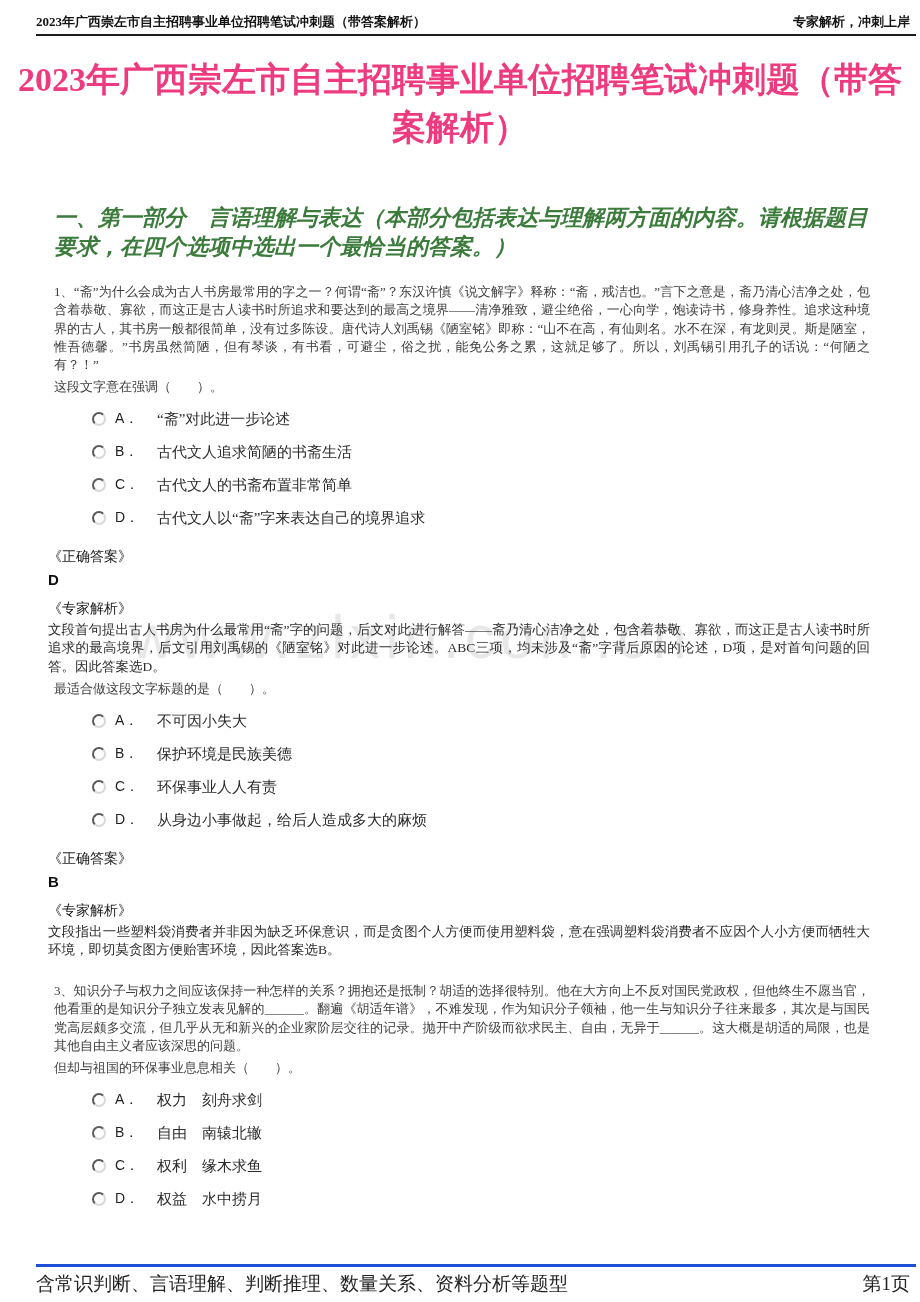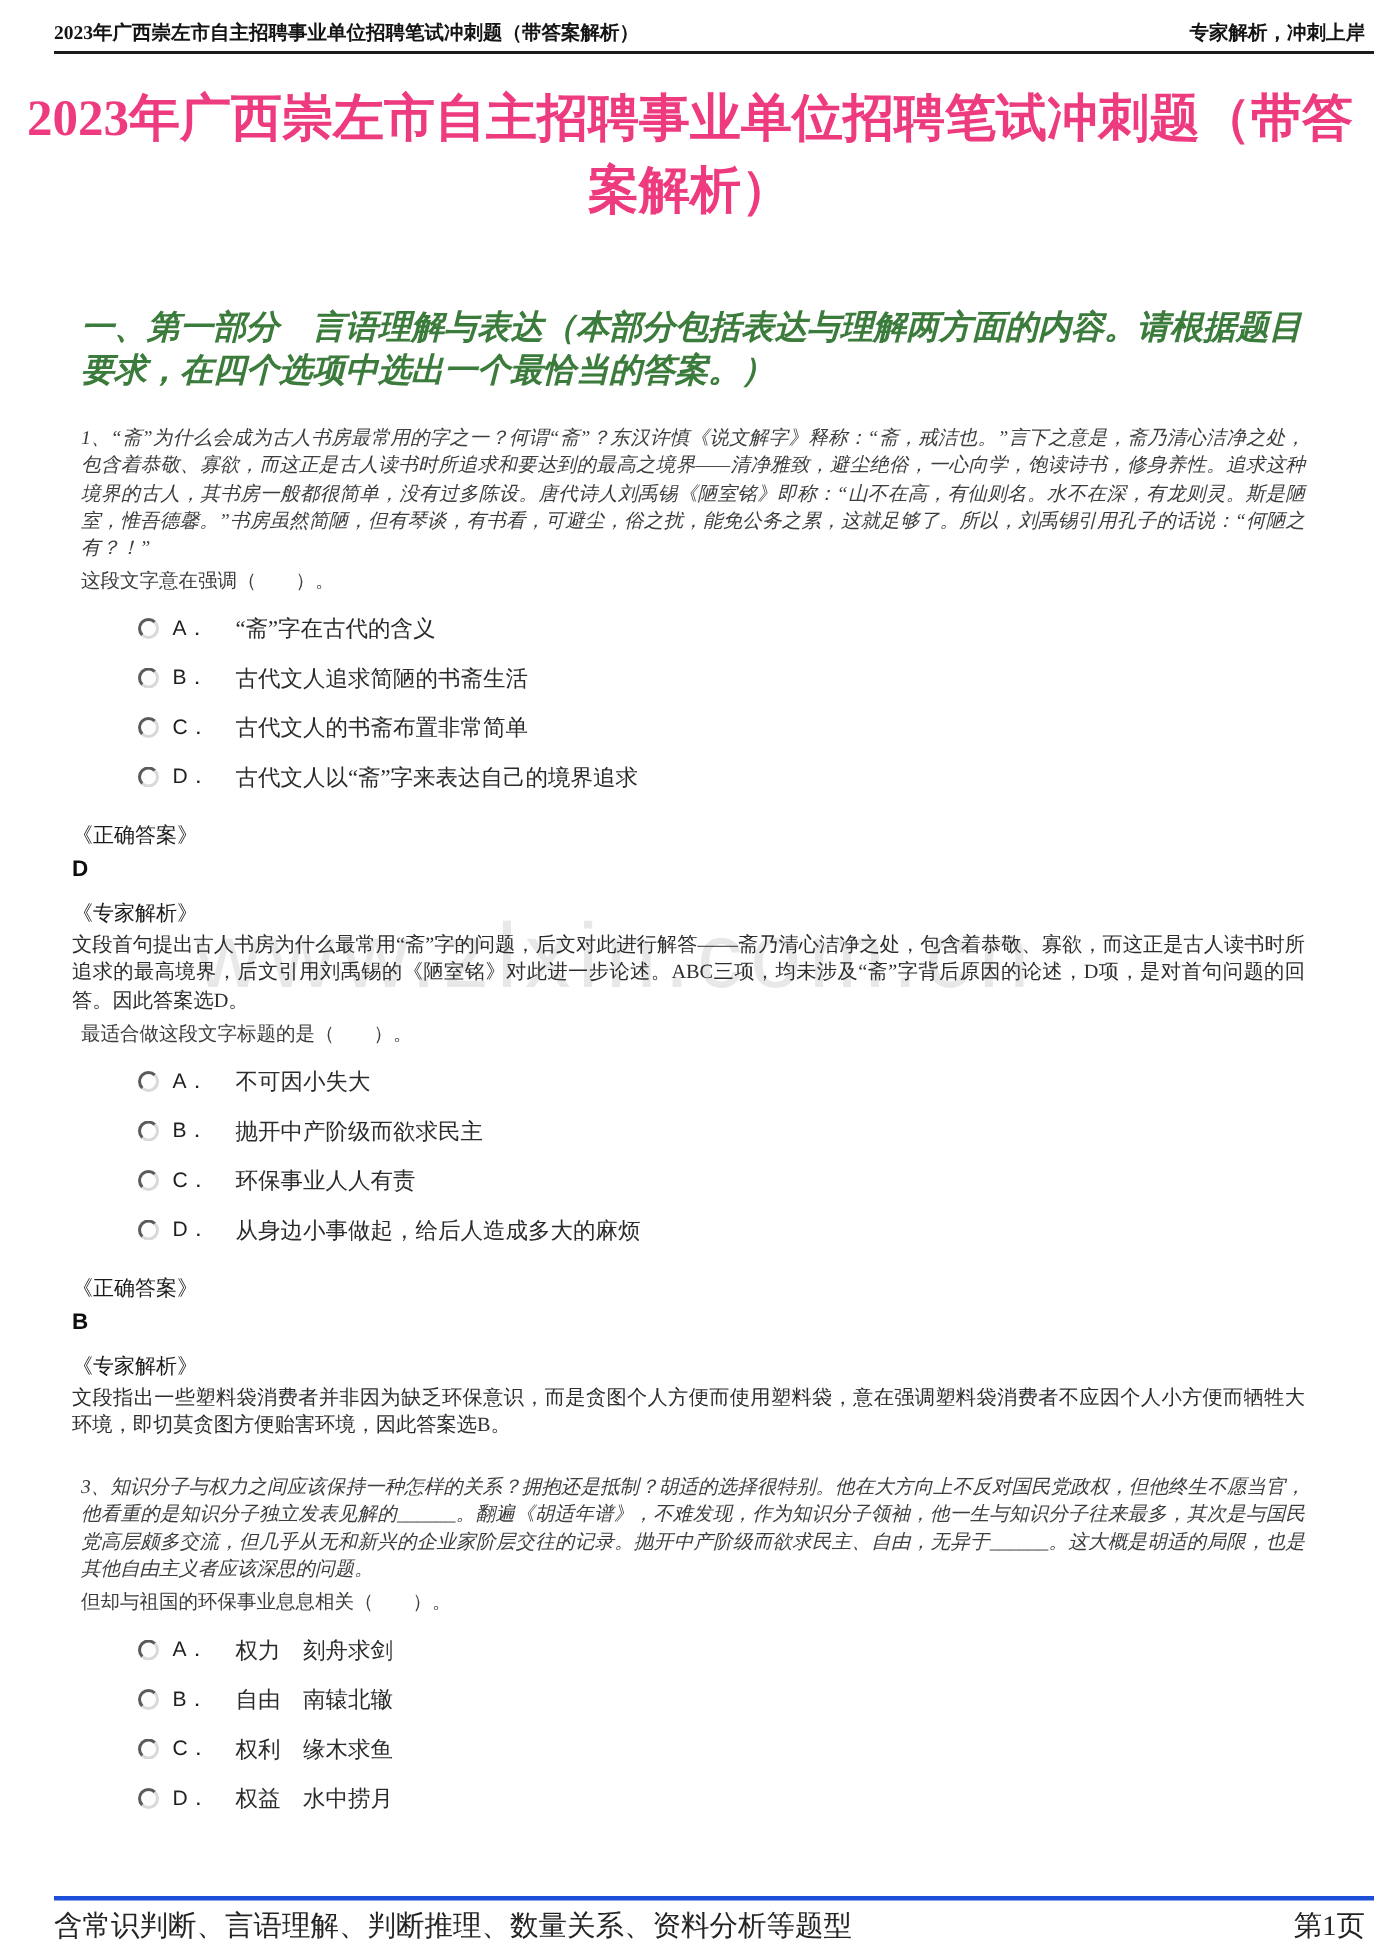--- a/index.html
+++ b/index.html
@@ -19,21 +19,21 @@
     width:890px;margin:20px auto 0;text-align:center;
     color:#ee3a7f;font-size:34px;font-weight:bold;line-height:1.42;
   }
   
   .section-heading{
     margin:50px 52px 0 54px;
     color:#3b7b3b;font-size:22px;font-weight:bold;line-height:1.32;text-align:justify;font-style:italic;
   }
   
   .stem{
-    margin:22px 50px 0 54px;font-size:13px;line-height:1.42;color:#3d3d3d;text-align:justify;font-style:italic;
+    margin:22px 50px 0 54px;font-size:13px;line-height:1.42;color:#3d3d3d;text-align:justify;
   }
   .prompt{margin:3px 50px 0 54px;font-size:13px;color:#3d3d3d;}
   .prompt.indent{}
   .options{margin:8px 50px 0 92px;}
   .option{display:flex;align-items:center;margin:14px 0;}
   .radio{
     width:10px;height:10px;border-radius:50%;background:#fdfdfd;flex:none;
     border:2px solid;border-color:#5a5a5a #d9d9d9 #d9d9d9 #5a5a5a;
     margin-right:9px;
   }
@@ -83,21 +83,21 @@
 
   <div class="section-heading">一、第一部分　言语理解与表达（本部分包括表达与理解两方面的内容。请根据题目要求，在四个选项中选出一个最恰当的答案。）</div>
 
   <section>
     <p class="stem">1、“斋”为什么会成为古人书房最常用的字之一？何谓“斋”？东汉许慎《说文解字》释称：“斋，戒洁也。”言下之意是，斋乃清心洁净之处，包含着恭敬、寡欲，而这正是古人读书时所追求和要达到的最高之境界——清净雅致，避尘绝俗，一心向学，饱读诗书，修身养性。追求这种境界的古人，其书房一般都很简单，没有过多陈设。唐代诗人刘禹锡《陋室铭》即称：“山不在高，有仙则名。水不在深，有龙则灵。斯是陋室，惟吾德馨。”书房虽然简陋，但有琴谈，有书看，可避尘，俗之扰，能免公务之累，这就足够了。所以，刘禹锡引用孔子的话说：“何陋之有？！”</p>
     <p class="prompt indent">这段文字意在强调（　　）。</p>
     <div class="options">
       <div class="option">
         <span class="radio"></span>
         <span class="opt-label">A．</span>
-        <span class="opt-text">“斋”字在古代的含义</span>
+        <span class="opt-text">“斋”对此进一步论述</span>
       </div>
       <div class="option">
         <span class="radio"></span>
         <span class="opt-label">B．</span>
         <span class="opt-text">古代文人追求简陋的书斋生活</span>
       </div>
       <div class="option">
         <span class="radio"></span>
         <span class="opt-label">C．</span>
         <span class="opt-text">古代文人的书斋布置非常简单</span>
@@ -118,21 +118,21 @@
     <p class="prompt">最适合做这段文字标题的是（　　）。</p>
     <div class="options">
       <div class="option">
         <span class="radio"></span>
         <span class="opt-label">A．</span>
         <span class="opt-text">不可因小失大</span>
       </div>
       <div class="option">
         <span class="radio"></span>
         <span class="opt-label">B．</span>
-        <span class="opt-text">抛开中产阶级而欲求民主</span>
+        <span class="opt-text">保护环境是民族美德</span>
       </div>
       <div class="option">
         <span class="radio"></span>
         <span class="opt-label">C．</span>
         <span class="opt-text">环保事业人人有责</span>
       </div>
       <div class="option">
         <span class="radio"></span>
         <span class="opt-label">D．</span>
         <span class="opt-text">从身边小事做起，给后人造成多大的麻烦</span>

